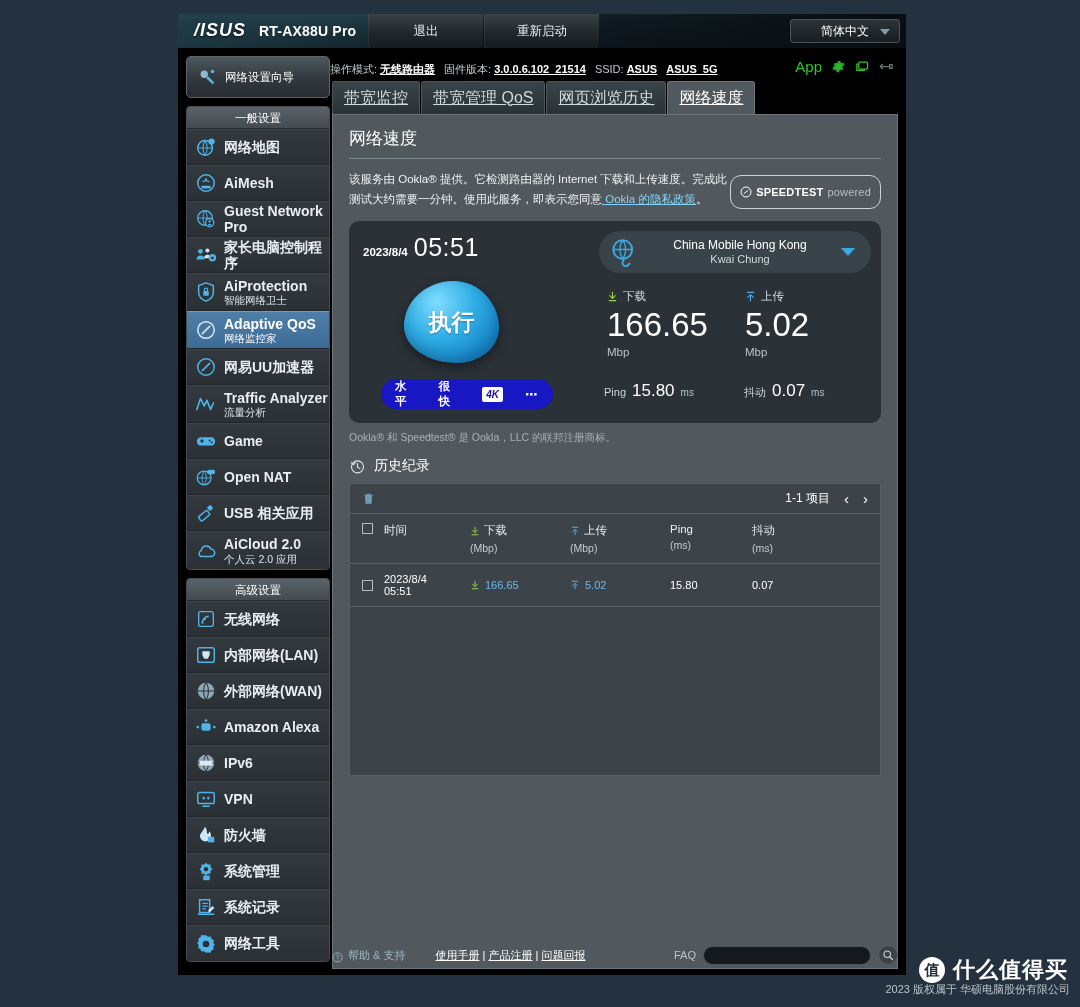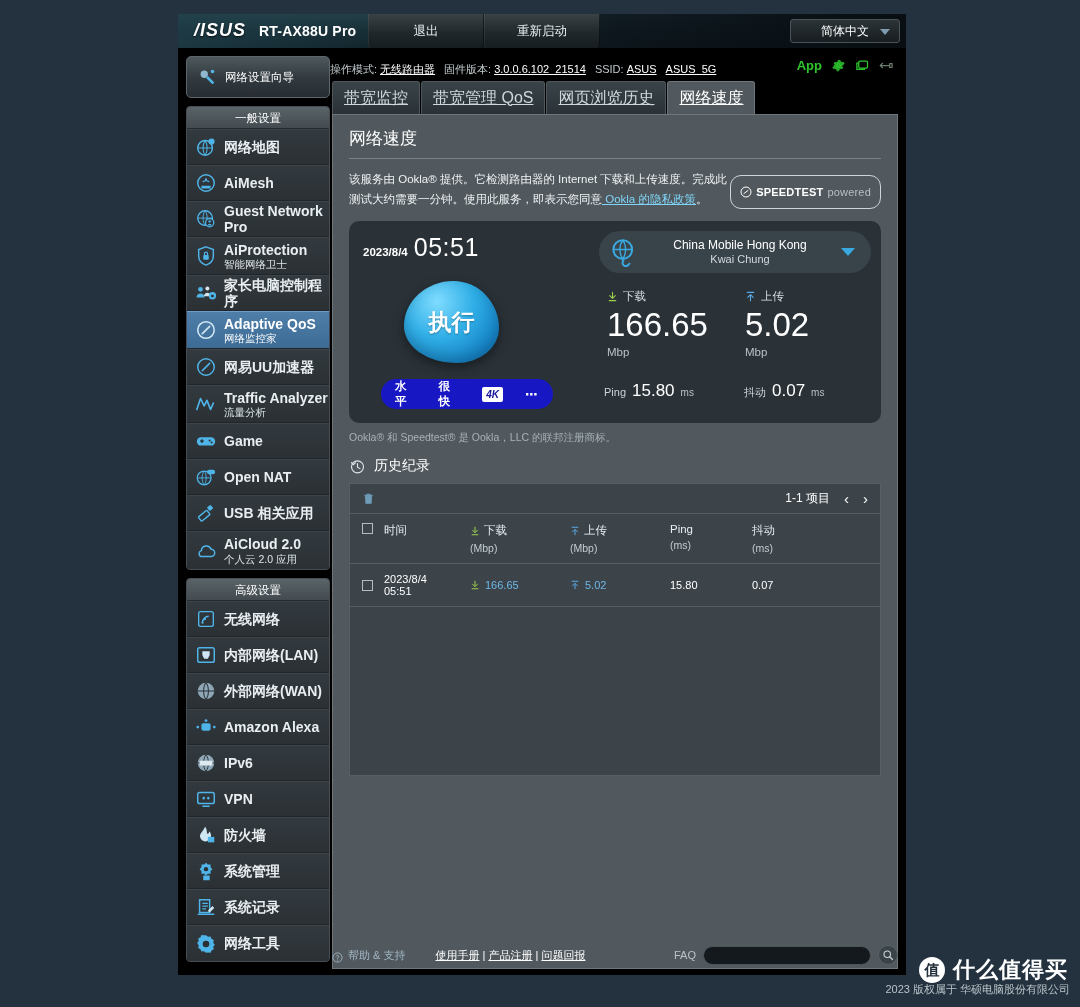--- a/index.html
+++ b/index.html
@@ -70,26 +70,26 @@
   }
 
   
   #info-bar {
     position: absolute; left: 152px; top: 42px;
     width: 576px; height: 26px;
     color: #b9c3c7; font-size: 11px;
     display: flex; align-items: center;
   }
   #info-bar .label { color: #c2cbcf; margin-right: 3px; text-align: center; }
-  #info-bar .val   { color: #ffffff; text-decoration: underline; font-weight: normal; margin-right: 9px; }
+  #info-bar .val   { color: #ffffff; text-decoration: underline; font-weight: bold; margin-right: 9px; }
   #info-icons {
     position: absolute; right: 12px; top: 44px;
     display: flex; align-items: center; gap: 9px;
   }
-  #icon-app { color: #2ec62e; font-size: 13px; font-weight: bold; }
+  #icon-app { color: #2ec62e; font-size: 15px; font-weight: normal; }
   .mini-icon { width: 15px; height: 15px; display: block; }
 
   
   #sidebar { position: absolute; left: 8px; top: 42px; width: 130px; }
   #wizard-btn {
     width: 144px; height: 42px;
     background: linear-gradient(180deg, #4e585d 0%, #333b40 50%, #262c31 100%);
     border-radius: 5px; border: 1px solid #5c666b;
     display: flex; align-items: center; padding-left: 9px;
     color: #ffffff; font-size: 11.5px; cursor: pointer;
@@ -388,44 +388,44 @@
           <path d="M3 11h16M11 3c3 4 3 12 0 16M11 3c-3 4-3 12 0 16" fill="none" stroke="#4fb4e8" stroke-width="1"></path>
           <circle cx="16" cy="16" r="4.5" fill="#2a3034" stroke="#4fb4e8" stroke-width="1.4"></circle>
           <circle cx="16" cy="14.6" r="1.3" fill="#4fb4e8"></circle>
           <path d="M13.5 19a2.6 2.6 0 015 0z" fill="#4fb4e8"></path>
         </svg>
         <div class="mi-text">
             <span class="mi-label">Guest Network Pro</span>
           </div>
       </div>
 
-      <div class="menu-item tall">
-        <svg class="mi-icon" viewBox="0 0 24 24">
-          <path d="M12 2l8 3v7c0 5-3.5 8.5-8 10-4.5-1.5-8-5-8-10V5z" fill="none" stroke="#4fb4e8" stroke-width="1.6"></path>
-          <rect x="9" y="11" width="6" height="5" rx="1" fill="#4fb4e8"></rect>
-          <path d="M10.3 11V9.5a1.7 1.7 0 013.4 0V11" fill="none" stroke="#4fb4e8" stroke-width="1.3"></path>
-        </svg>
-        <div class="mi-text">
-          <span class="mi-label">AiProtection</span>
-          <span class="mi-sub">智能网络卫士</span>
-        </div>
-      </div>
-
       <div class="menu-item">
         <svg class="mi-icon" viewBox="0 0 24 24">
           <circle cx="6" cy="8" r="2.6" fill="#4fb4e8"></circle>
             <path d="M1.6 17c0-2.6 2-4.4 4.4-4.4s4.4 1.8 4.4 4.4z" fill="#4fb4e8"></path>
           <circle cx="13.5" cy="7" r="2.2" fill="#d9e4ea"></circle>
             <path d="M9.8 15.5c0-2.2 1.7-3.7 3.7-3.7s3.7 1.5 3.7 3.7z" fill="#d9e4ea"></path>
           <circle cx="19" cy="15" r="4" fill="#4fb4e8"></circle>
             <rect x="17.6" y="14" width="2.8" height="2.6" rx=".5" fill="#2a3034"></rect>
         </svg>
         <div class="mi-text">
             <span class="mi-label">家长电脑控制程序</span>
           </div>
+      </div>
+
+      <div class="menu-item tall">
+        <svg class="mi-icon" viewBox="0 0 24 24">
+          <path d="M12 2l8 3v7c0 5-3.5 8.5-8 10-4.5-1.5-8-5-8-10V5z" fill="none" stroke="#4fb4e8" stroke-width="1.6"></path>
+          <rect x="9" y="11" width="6" height="5" rx="1" fill="#4fb4e8"></rect>
+          <path d="M10.3 11V9.5a1.7 1.7 0 013.4 0V11" fill="none" stroke="#4fb4e8" stroke-width="1.3"></path>
+        </svg>
+        <div class="mi-text">
+          <span class="mi-label">AiProtection</span>
+          <span class="mi-sub">智能网络卫士</span>
+        </div>
       </div>
 
       <div class="menu-item tall active">
         <svg class="mi-icon" viewBox="0 0 24 24">
           <circle cx="12" cy="12" r="9" fill="none" stroke="#cfe7f5" stroke-width="1.7"></circle>
           <path d="M8 16l8-8" stroke="#cfe7f5" stroke-width="1.8" stroke-linecap="round"></path>
         </svg>
         <div class="mi-text">
           <span class="mi-label">Adaptive QoS</span>
           <span class="mi-sub">网络监控家</span>

